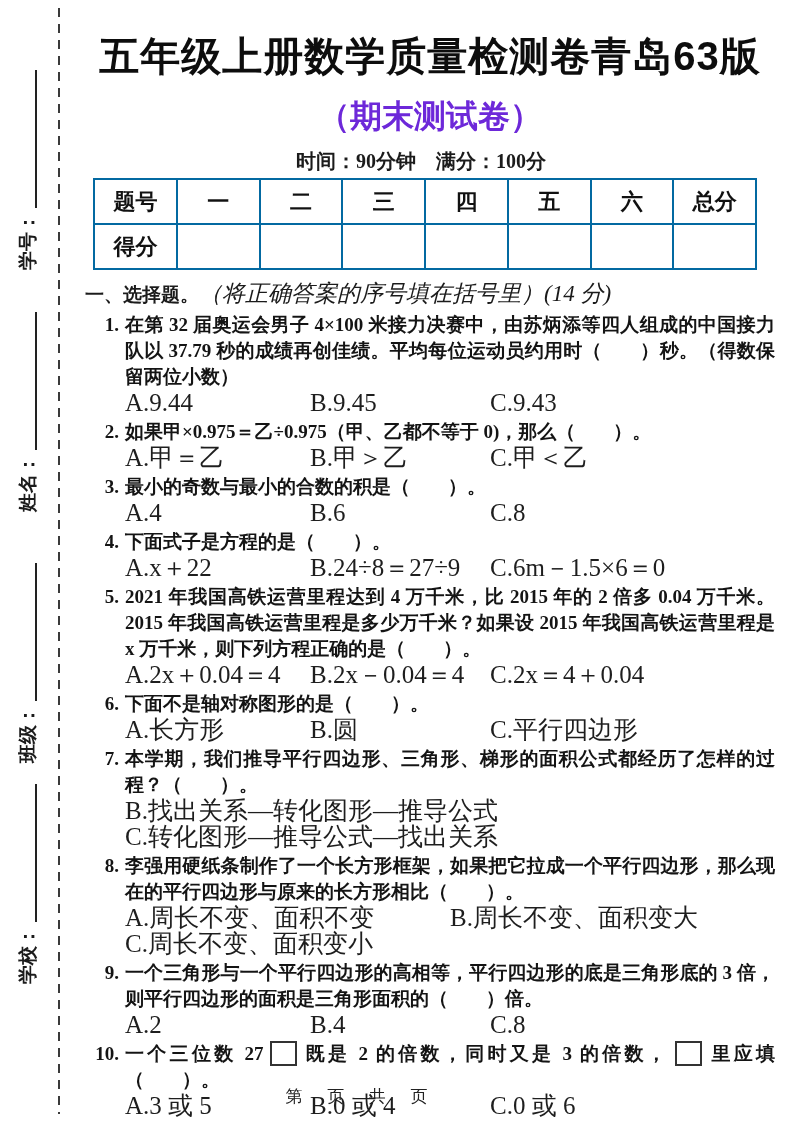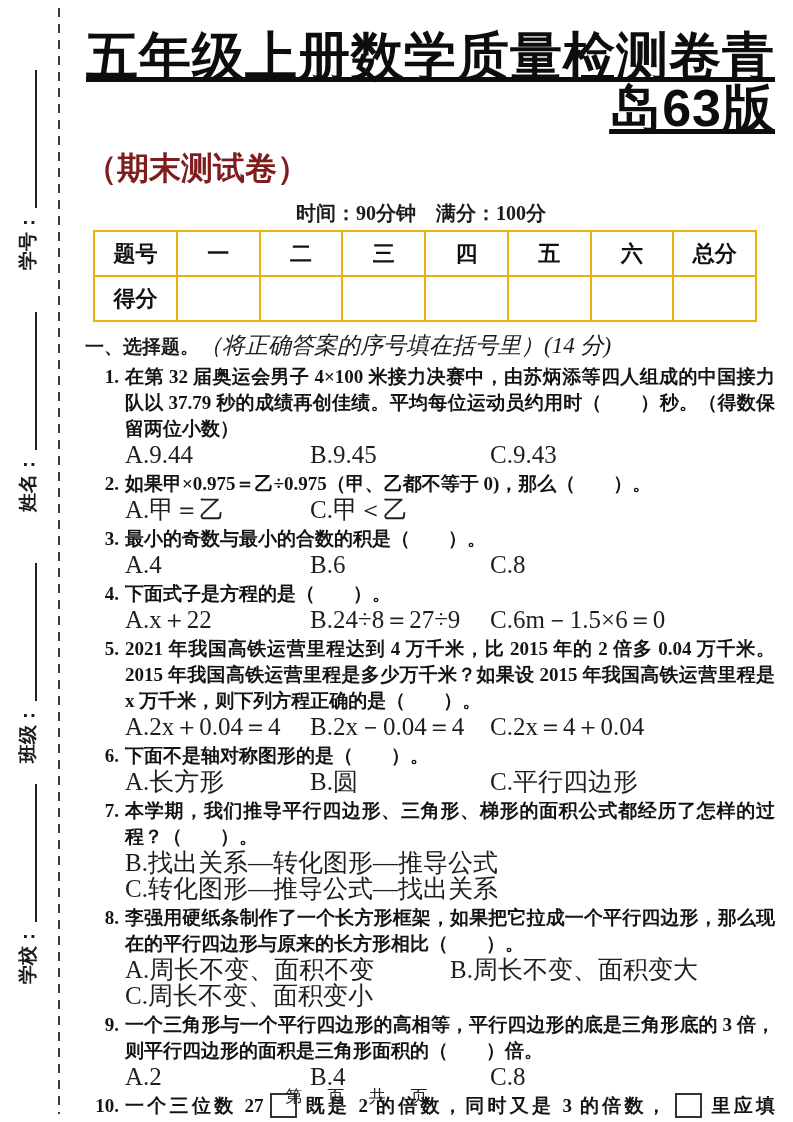--- a/index.html
+++ b/index.html
@@ -22,37 +22,37 @@
     display:flex; align-items:flex-end; gap:5px;
     transform:rotate(-90deg);
     font-size:19px; font-weight:700; white-space:nowrap;
   }
   .rail-item .blank { flex:1; border-bottom:2px solid #222; margin-bottom:4px; }
   .ri-1 { top:157px; } .ri-2 { top:399px; } .ri-3 { top:650px; } .ri-4 { top:871px; }
 
   
   .content { position:absolute; left:85px; top:0; width:690px; }
   .title {
-    margin-top:30px; text-align:right;
+    margin-top:30px; text-align:center;
     font-family:"Liberation Sans","DejaVu Sans",sans-serif;
-    font-weight:900; font-size:52px; line-height:52px; letter-spacing:1px; color:#0d0d0d;text-decoration:underline;
+    font-weight:900; font-size:40px; line-height:52px; letter-spacing:1px; color:#0d0d0d;
   }
   .subtitle {
-    margin-top:13px; 
+    margin-top:13px; text-align:center;
     font-family:"Liberation Sans","DejaVu Sans",sans-serif;
-    font-weight:900; font-size:32px; line-height:42px; color:#7f1d1d;
+    font-weight:900; font-size:32px; line-height:42px; color:#6d28d9;
   }
   .meta { margin-top:12px; width:672px; text-align:center; font-size:20px; line-height:24px; font-weight:700; }
 
   table.score-table {
     margin-top:5px; margin-left:8px; width:664px;
     border-collapse:collapse; table-layout:fixed; text-align:center;
   }
   table.score-table td {
-    border:2px solid #eab308; height:45px;
+    border:2px solid #0369a1; height:45px;
     font-size:22px; font-weight:700; color:#111;
   }
 
   .section-heading { margin-top:11px; font-size:19px; line-height:26px; }
   .section-heading .sh-bold { font-weight:800; }
   .section-heading .sh-note { font-size:23px; font-style:italic; font-weight:500; }
 
   .questions { margin-top:4px; }
   .q { margin-bottom:3px; }
   .q-text {
@@ -149,20 +149,21 @@
           <span class="o3">C.9.43</span>
         </div>
       </div>
 
       <div class="q">
         <div class="q-text">
           <span class="q-num">2.</span><span>如果甲×0.975＝乙÷0.975（甲、乙都不等于 0)，那么（　　）。</span>
         </div>
         <div class="opts">
           <span class="o1">A.甲＝乙</span>
+          <span class="o2">B.甲＞乙</span>
           <span class="o3">C.甲＜乙</span>
         </div>
       </div>
 
       <div class="q">
         <div class="q-text">
           <span class="q-num">3.</span><span>最小的奇数与最小的合数的积是（　　）。</span>
         </div>
         <div class="opts">
           <span class="o1">A.4</span>

